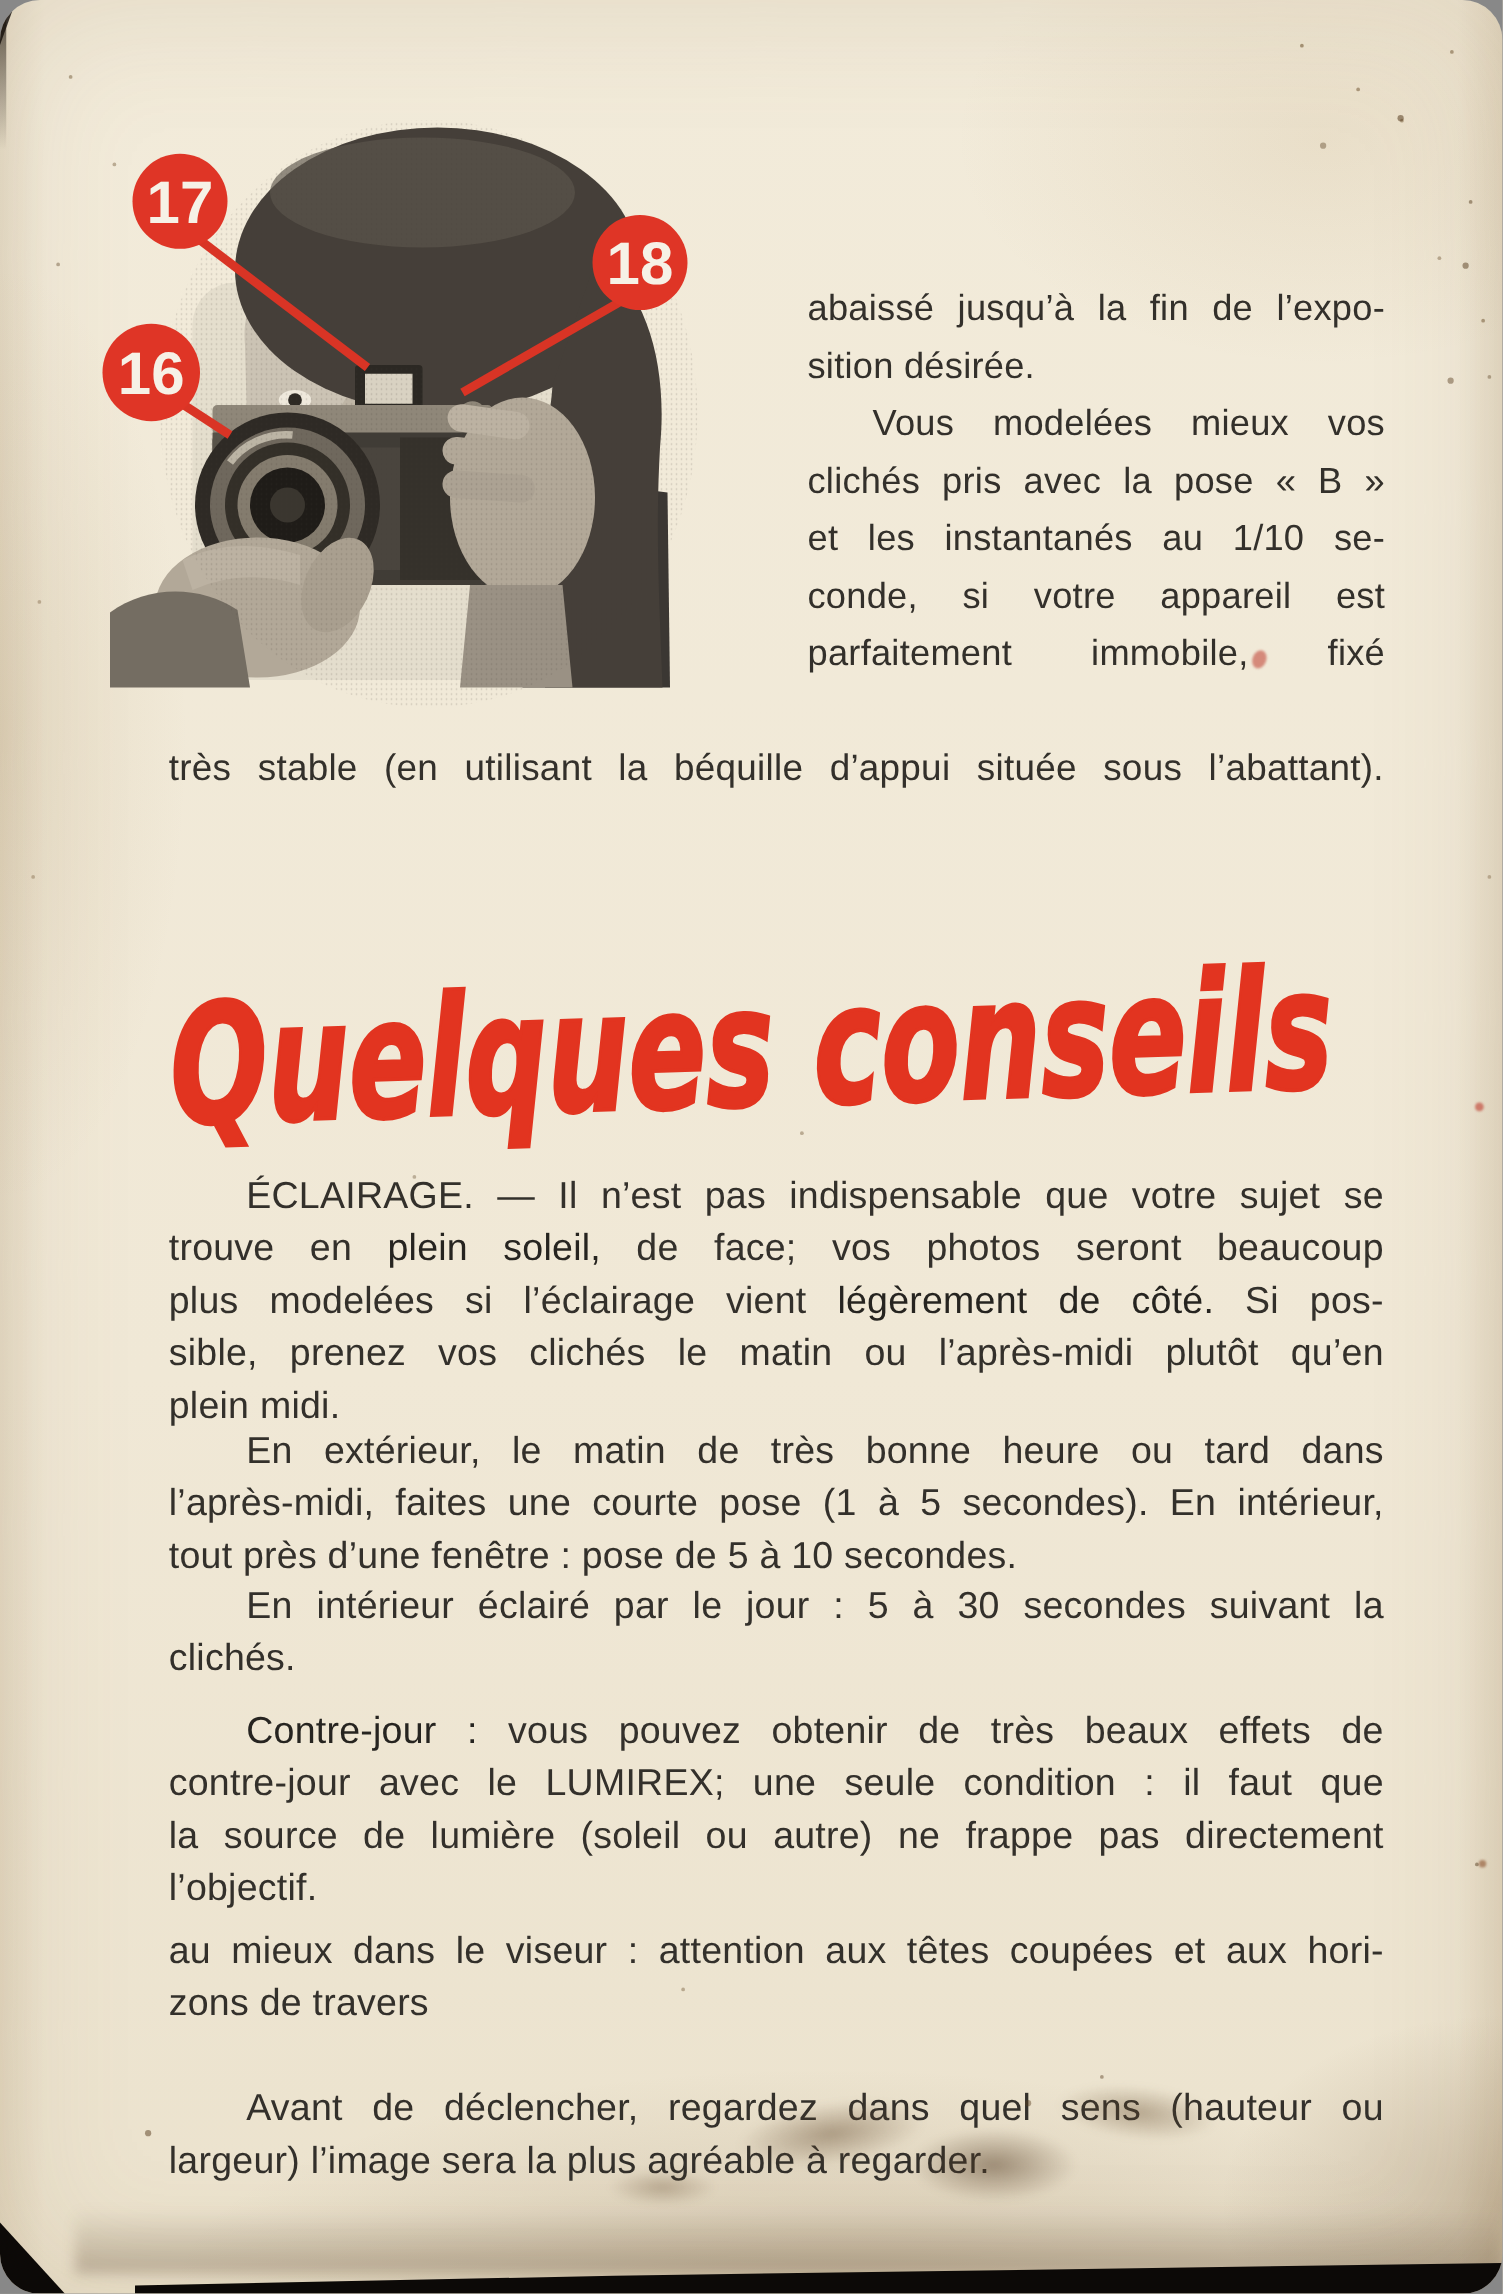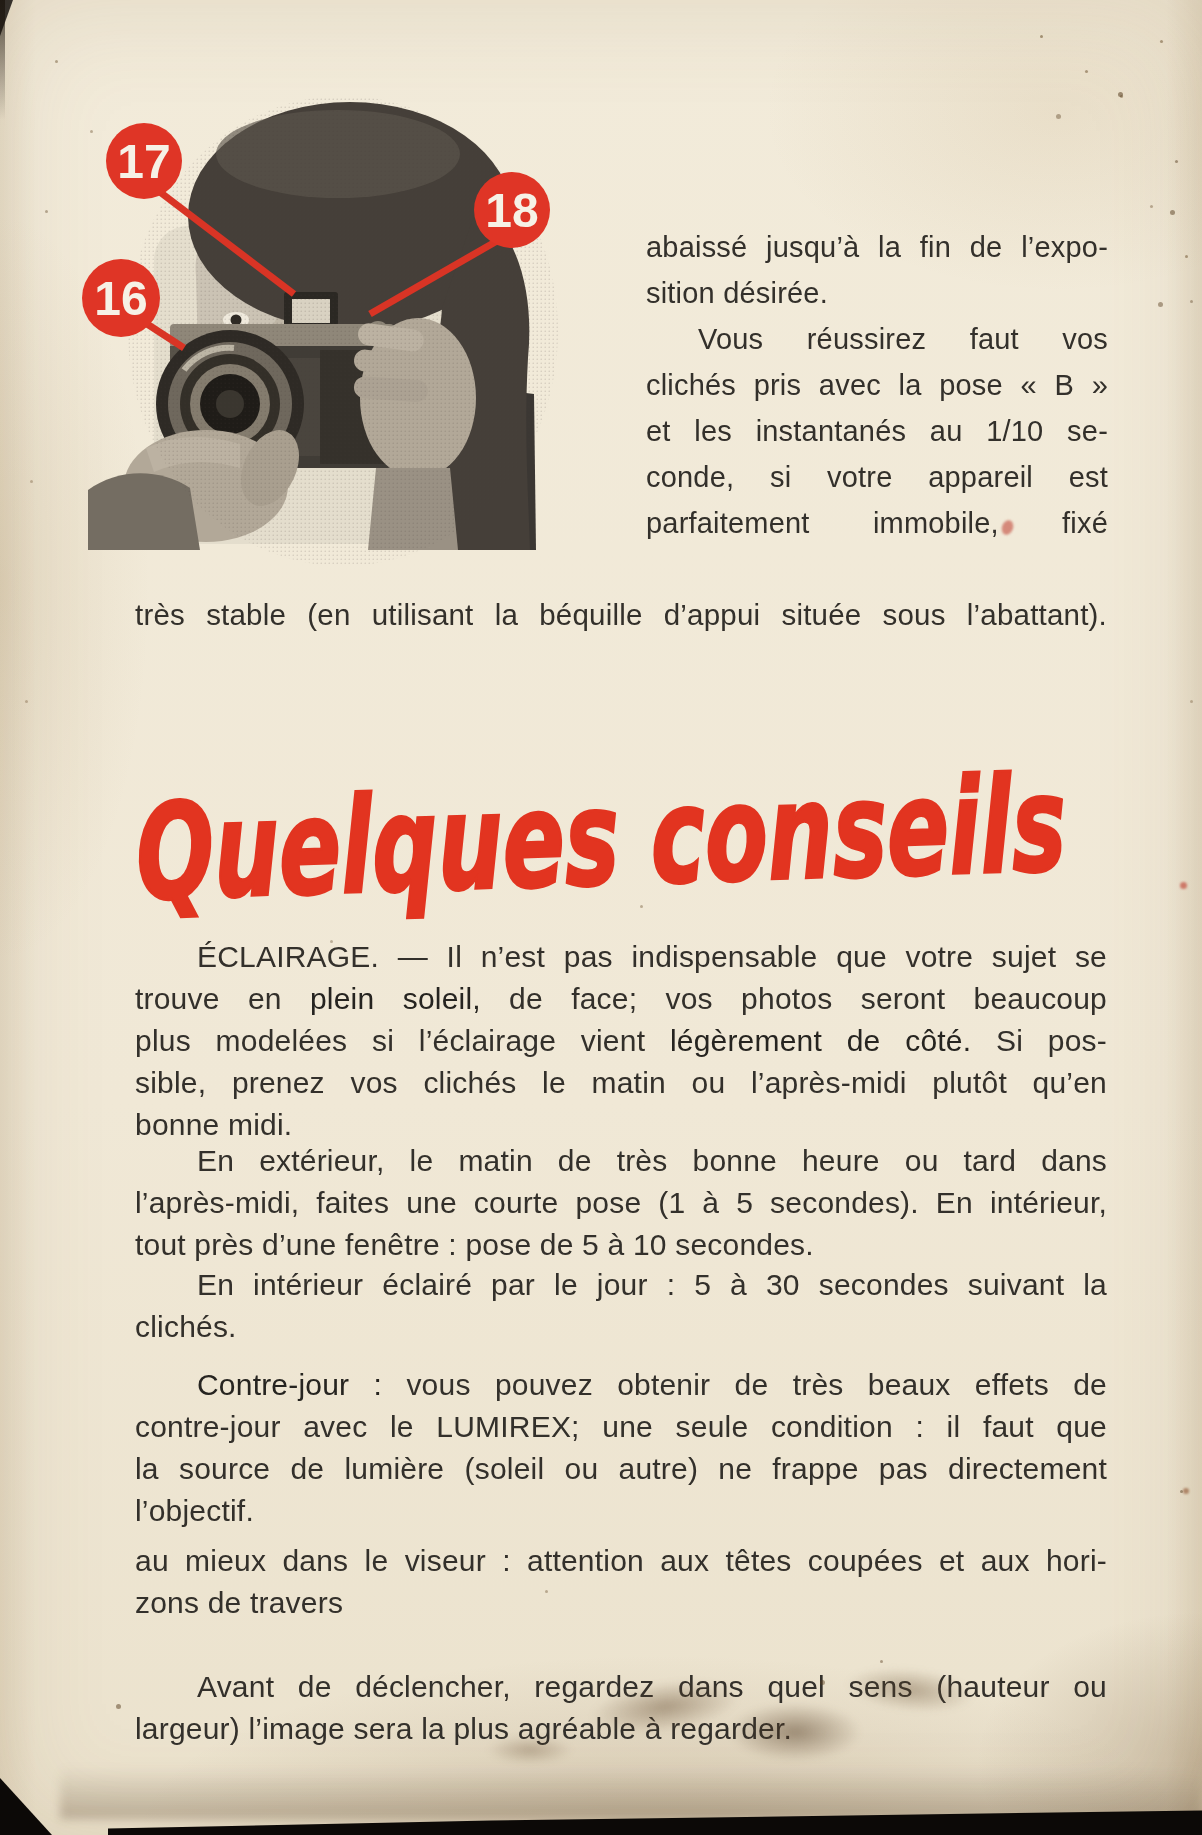--- a/index.html
+++ b/index.html
@@ -9,20 +9,21 @@
     background-image:
       radial-gradient(ellipse 420px 260px at 88% 6%, rgba(170,135,80,.12), transparent 70%),
       radial-gradient(ellipse 200px 500px at 0% 32%, rgba(165,135,85,.14), transparent 75%),
       radial-gradient(ellipse 700px 240px at 55% 100%, rgba(120,90,55,.20), transparent 75%),
       radial-gradient(ellipse 300px 200px at 100% 96%, rgba(110,80,45,.25), transparent 75%),
       linear-gradient(90deg, rgba(140,110,65,.10) 0, transparent 3%, transparent 97%, rgba(140,110,65,.12) 100%),
       linear-gradient(#f2ebda 0%, #f0e8d6 60%, #ebe2cd 100%);
     box-shadow: inset 0 0 110px rgba(135,105,60,.16);
     font-family:"Liberation Sans", sans-serif;
     color:#33302b;
+    border-radius:32px;
   }
   
   .ln{white-space:nowrap; text-align:justify; line-height:inherit;}
   .ln.j{text-align-last:justify;}
   .ln .b{font-weight:400; color:#262420;}
   .intro-col{
     position:absolute; left:646px; top:224px; width:462px;
     font-size:29px; line-height:46px; letter-spacing:.2px;
   }
   .intro-col .ind{text-indent:52px;}
@@ -155,39 +156,39 @@
       <circle cx="33" cy="212" r="39" fill="#df3526"></circle>
       <text x="33" y="229">16</text>
       <circle cx="424" cy="124" r="38" fill="#df3526"></circle>
       <text x="424" y="141">18</text>
     </g>
   </svg>
 
   <div class="intro-col" id="introCol">
       <div class="ln j"><span>abaissé jusqu’à la fin de l’expo-</span></div>
       <div class="ln"><span>sition désirée.</span></div>
-      <div class="ln j ind"><span>Vous réussirez faut vos</span></div>
+      <div class="ln j ind"><span>Vous modelées mieux vos</span></div>
       <div class="ln j"><span>clichés pris avec la pose « B »</span></div>
       <div class="ln j"><span>et les instantanés au 1/10 se-</span></div>
       <div class="ln j"><span>conde, si votre appareil est</span></div>
       <div class="ln j"><span>parfaitement immobile, fixé</span></div>
     </div>
   <div class="intro-full">très stable (en utilisant la béquille d’appui située sous l’abattant).</div>
 
   <svg class="heading-svg" viewBox="0 0 965 195">
     <text x="12" y="142" font-family="DejaVu Sans, sans-serif" font-style="italic" font-weight="bold" font-size="132" fill="#e23420" stroke="#e23420" stroke-width="3" textLength="930" lengthAdjust="spacingAndGlyphs" transform="rotate(-1.8 480 95)">Quelques conseils</text>
   </svg>
 
   <div class="bodytext" id="bodyText">
       <div class="para" style="top: 936px;">
         <div class="ln j ind"><span>ÉCLAIRAGE. — Il n’est pas indispensable que votre sujet se</span></div>
         <div class="ln j"><span>trouve en </span><span class="b">plein soleil,</span><span> de face; vos photos seront beaucoup</span></div>
         <div class="ln j"><span>plus modelées si l’éclairage vient </span><span class="b">légèrement de côté.</span><span> Si pos-</span></div>
         <div class="ln j"><span>sible, prenez vos clichés le matin ou l’après-midi plutôt qu’en</span></div>
-        <div class="ln"><span>bonne midi.</span></div>
+        <div class="ln"><span>plein midi.</span></div>
       </div>
       <div class="para" style="top: 1140px;">
         <div class="ln j ind"><span>En extérieur, le matin de très bonne heure ou tard dans</span></div>
         <div class="ln j"><span>l’après-midi, faites une courte pose (1 à 5 secondes). En intérieur,</span></div>
         <div class="ln"><span>tout près d’une fenêtre : pose de 5 à 10 secondes.</span></div>
       </div>
       <div class="para" style="top: 1264px;">
         <div class="ln j ind"><span>En intérieur éclairé par le jour : 5 à 30 secondes suivant la</span></div>
         <div class="ln"><span>clichés.</span></div>
       </div>

